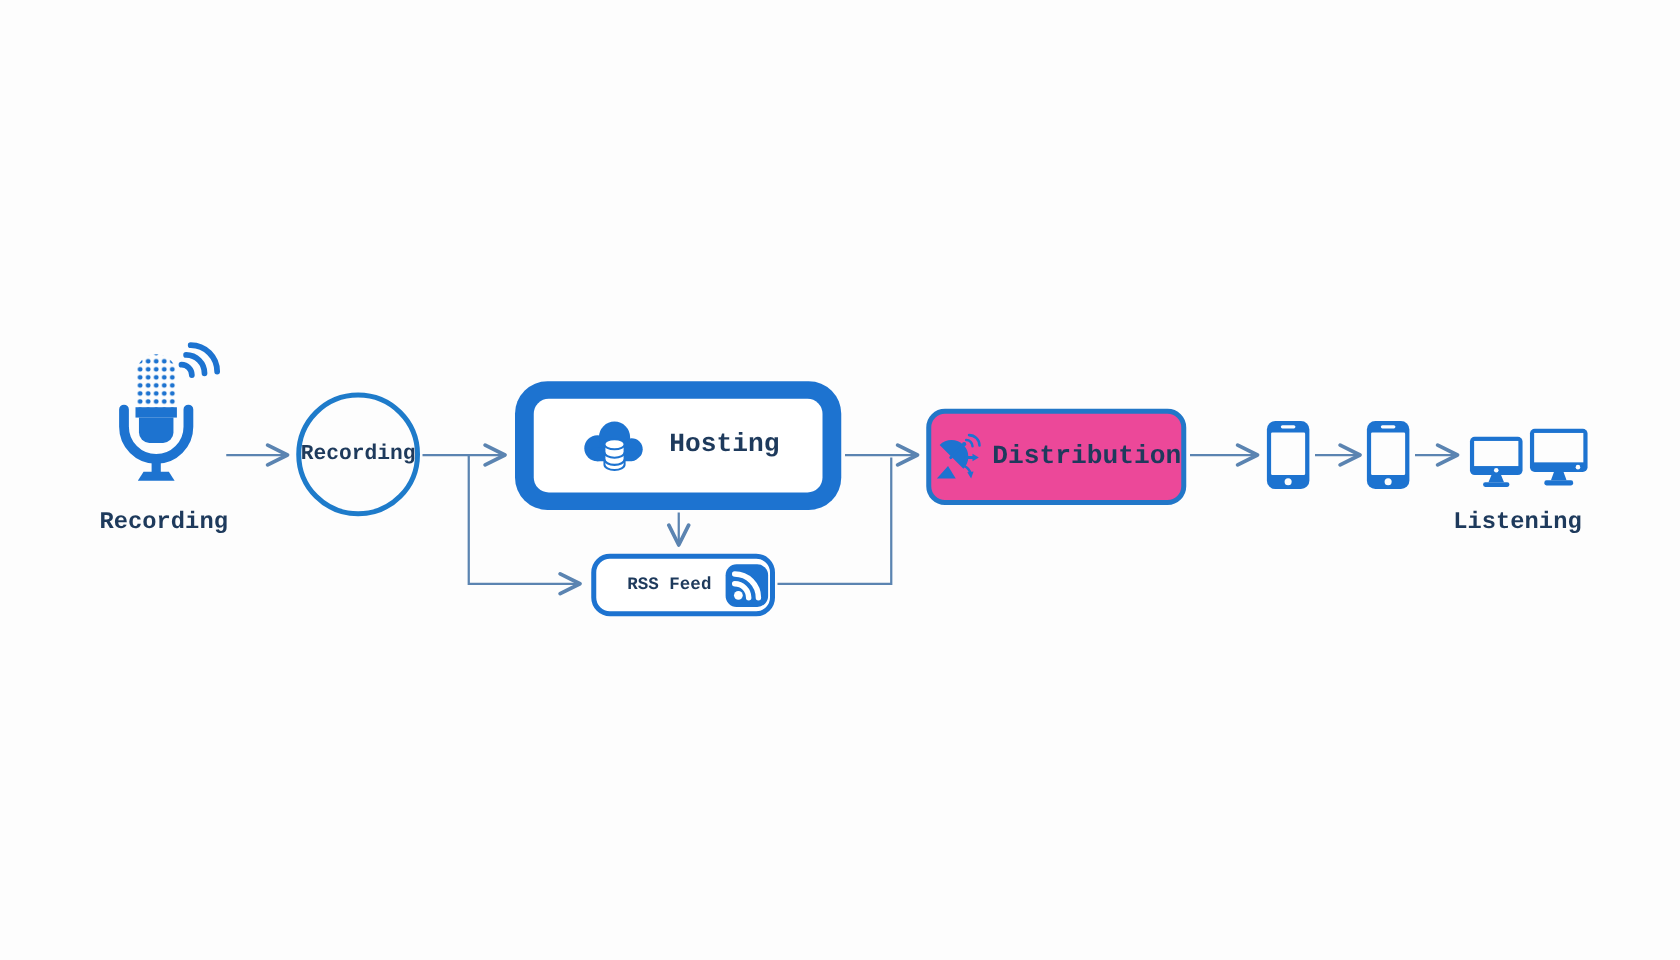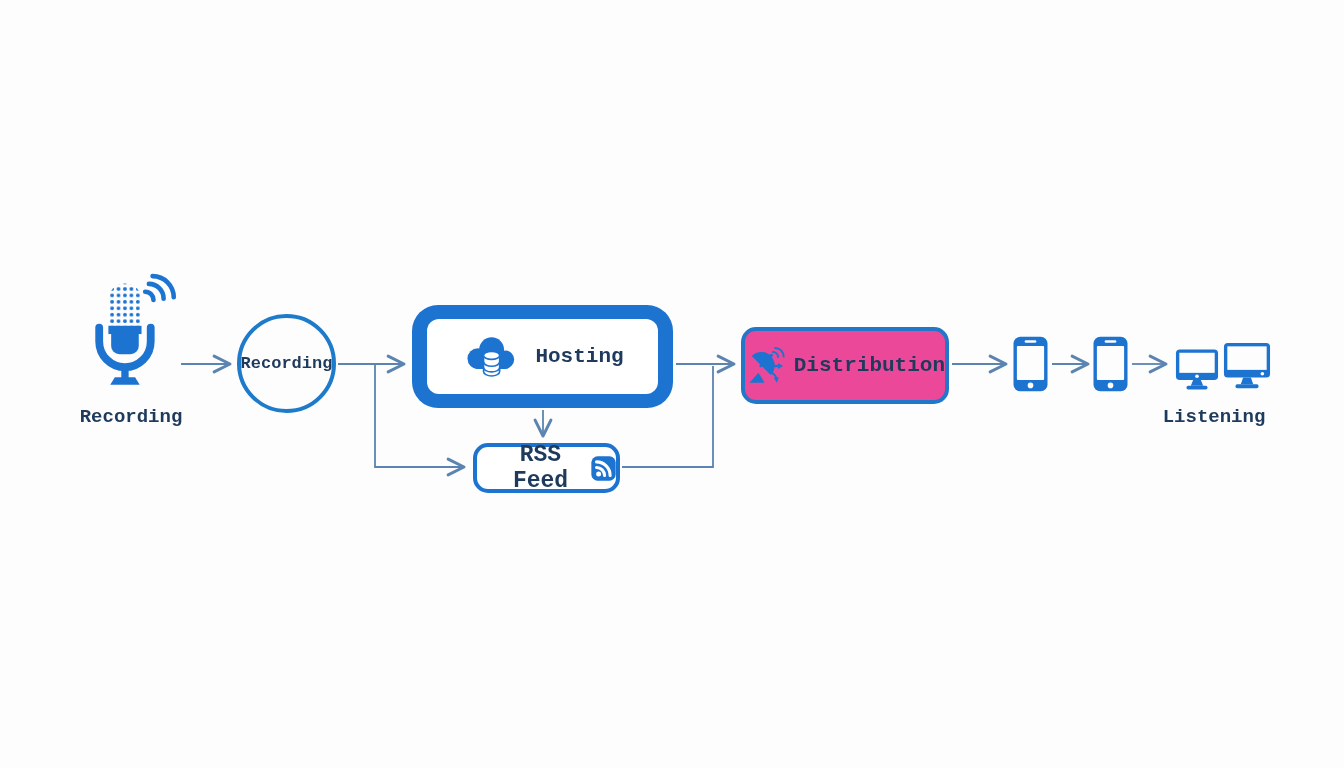--- a/index.html
+++ b/index.html
@@ -42,21 +42,21 @@
     width:231px;height:75px;background:#ffffff;border-radius:12px;
     display:flex;align-items:center;justify-content:center;gap:16px;
   }
   
   .rss-node{
     left:473px;top:443px;width:147px;height:50px;
     border:4px solid #1d73d0;border-radius:15px;background:#ffffff;
     box-sizing:border-box;
     display:flex;align-items:center;justify-content:center;gap:11px;
   }
-  .rss-node .node-label{font-size:23px;margin-left:24px;}
+  .rss-node .node-label{font-size:14px;margin-left:24px;}
   
   .dist-node{
     left:741px;top:327px;width:208px;height:77px;
     border:4px solid #2277c8;border-radius:15px;background:#ec4899;
     box-sizing:border-box;
     display:flex;align-items:center;justify-content:center;gap:4px;
   }
   .monitor-group{
     left:1175px;top:342px;width:100px;height:50px;
     display:flex;align-items:flex-end;gap:4px;

